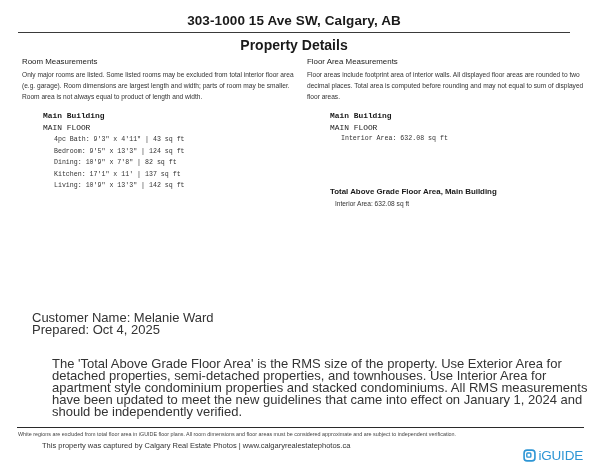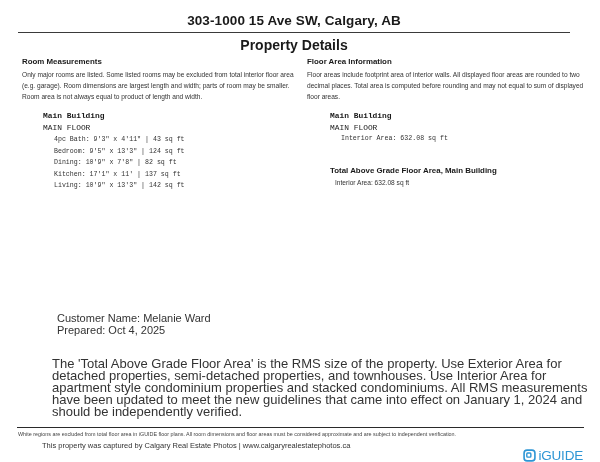--- a/index.html
+++ b/index.html
@@ -12,36 +12,36 @@
   .title { position:absolute; top:13px; left:0; width:100%; text-align:center;
            font-size:13.5px; font-weight:bold; color:#1a1a1a; letter-spacing:.1px; }
   .header-rule { position:absolute; top:32px; left:18px; right:18px;
                  border-top:1.6px solid #3a3a3a; }
   .subtitle { position:absolute; top:37px; left:0; width:100%; text-align:center;
               font-size:14px; font-weight:bold; color:#1a1a1a; }
   
   .col { position:absolute; top:57px; }
   .col-left  { left:22px;  width:272px; }
   .col-right { left:307px; width:283px; }
-  .col-heading { font-size:7.9px; font-weight:bold; color:#1a1a1a; margin-bottom:4px; }
+  .col-heading { font-size:7.9px; font-weight:normal; color:#1a1a1a; margin-bottom:4px; }
   .col-desc { font-size:6.6px; line-height:10.8px; color:#333; }
   
   .building { position:absolute; color:#333;font-family:Liberation Mono, monospace; }
   .building-left  { left:43px;  top:111px; }
   .building-right { left:330px; top:111px; }
   .building-name { font-size:7.9px; font-weight:bold; color:#1a1a1a; }
   .floor-name { font-size:7.9px; color:#222; margin-top:3px; }
   .room-lines { margin-left:11px; margin-top:2px; }
   .room-lines > div { font-size:6.6px; line-height:11.6px; white-space:nowrap; }
   .interior-line { margin-left:11px; margin-top:3px; font-size:6.6px; white-space:nowrap; }
   .total-block { position:absolute; left:330px; top:166px; }
-  .total-heading { font-size:7.9px; font-weight:bold; color:#1a1a1a; white-space:nowrap; }
+  .total-heading { font-size:7.9px; font-weight:bold; color:#1a1a1a; white-space:nowrap;margin-top:21px; }
   .total-block .interior-line { margin-left:5px; margin-top:4px; }
   
-  .customer { position:absolute; left:57px; top:312px; font-size:11px; line-height:12px; color:#333; }
+  .customer { position:absolute; left:32px; top:312px; font-size:13px; line-height:12px; color:#333; }
   .disclaimer { position:absolute; left:52px; top:358px; width:546px;
                 font-size:13px; line-height:12px; color:#333; }
   .captured { position:absolute; left:42px; top:401px; font-size:7.5px; color:#333;margin-top:40px; }
   
   .footer-rule { position:absolute; left:17px; right:4px; top:427px; border-top:1.8px solid #2a2a2a; }
   .footer-note { position:absolute; left:18px; top:431px; width:460px;
                  font-size:5.4px; line-height:6.5px; color:#444; }
   .logo { position:absolute; right:5px; top:448px; display:flex; align-items:center; gap:2px; }
   .logo-text { font-size:13.5px; color:#2E96D5; letter-spacing:-0.2px; }
 </style>
@@ -65,21 +65,21 @@
     <div class="room-lines">
       <div>4pc Bath: 9'3" x 4'11" | 43 sq ft</div>
       <div>Bedroom: 9'5" x 13'3" | 124 sq ft</div>
       <div>Dining: 10'9" x 7'8" | 82 sq ft</div>
       <div>Kitchen: 17'1" x 11' | 137 sq ft</div>
       <div>Living: 10'9" x 13'3" | 142 sq ft</div>
     </div>
   </div>
 
   <div class="col col-right">
-    <div class="col-heading">Floor Area Information</div>
+    <div class="col-heading">Floor Area Measurements</div>
     <div class="col-desc">Floor areas include footprint area of interior walls. All displayed floor areas are rounded to two decimal places. Total area is computed before rounding and may not equal to sum of displayed floor areas.</div>
   </div>
 
   <div class="building building-right">
     <div class="building-name">Main Building</div>
     <div class="floor-name">MAIN FLOOR</div>
     <div class="interior-line">Interior Area: 632.08 sq ft</div>
   </div>
 
   <div class="total-block">

